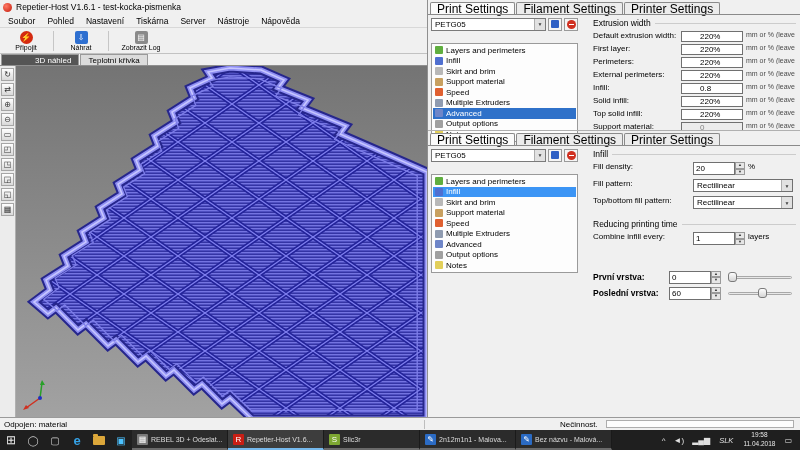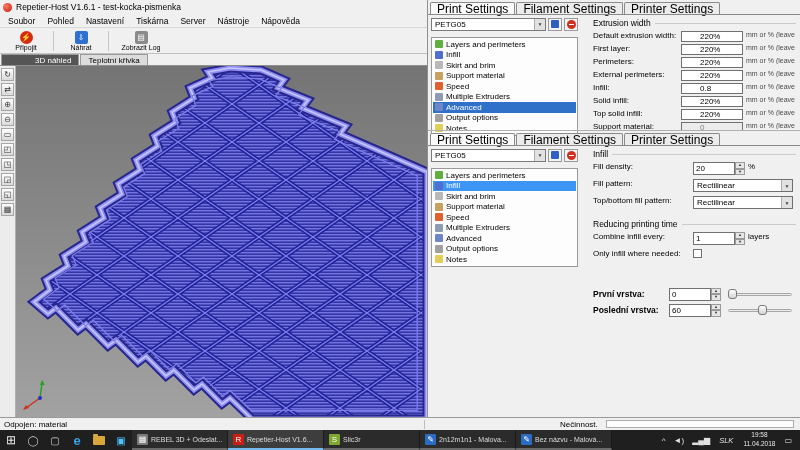--- a/index.html
+++ b/index.html
@@ -41,21 +41,21 @@
   .ptab.active { background:#fbfbfb; }
   .pbody { position:absolute; top:14px; left:0; right:0; bottom:0; border-top:1px solid #8a8a8a; display:flex;gap:7px; }
   .pleft { width:152px; flex:0 0 152px; padding:2px 2px 0 3px; }
   .profile-row { display:flex; gap:2px; align-items:center; height:14px; }
   .combo { flex:1; height:13px; background:#fff; border:1px solid #7a7a7a; display:flex; align-items:center; font-size:8px; padding-left:3px; }
   .combo-arrow { margin-left:auto; width:11px; height:100%; background:#e1e1e1; border-left:1px solid #adadad; display:flex; align-items:center; justify-content:center; font-size:5px; color:#444; }
   .mini-btn { width:14px; height:13px; border:1px solid #9a9a9a; background:#f5f5f5; display:flex; align-items:center; justify-content:center; cursor:pointer; }
   .save-glyph { width:8px; height:8px; background:#2e5fc4; border-radius:1px; }
   .del-glyph { width:9px; height:9px; border-radius:50%; background:#d03020; position:relative; }
   .del-glyph::after { content:""; position:absolute; left:2px; top:4px; width:5px; height:1.5px; background:#fff; }
-  .cat-list { margin-top:6px; background:#fdfdfd; border:1px solid #9a9a9a; height:99px; padding:1px; overflow:hidden; }
+  .cat-list { margin-top:12px; background:#fdfdfd; border:1px solid #9a9a9a; height:99px; padding:1px; overflow:hidden; }
   .cat-item { display:flex; align-items:center; gap:3px; height:10.5px; padding-left:2px; font-size:8px; white-space:nowrap; cursor:pointer; }
   .cat-item.sel1 { background:#2f71c9; color:#fff; }
   .cat-item.sel2 { background:#3c95f5; color:#fff; }
   .cat-ic { width:8px; height:8px; flex:0 0 8px; border-radius:1px; }
   .pright { flex:1; padding:3px 4px 0 6px; overflow:hidden; }
   .ghd { display:flex; align-items:center; gap:4px; font-size:8.5px; margin-bottom:3px; white-space:nowrap; }
   .ghd .ln { flex:1; border-top:1px solid #cccccc; }
   .frow { display:flex; align-items:flex-start; height:12px; margin-bottom:1px; font-size:8px; white-space:nowrap; overflow:hidden; }
   .flabel { flex:0 0 88px; overflow:hidden; }
   .fbox { flex:0 0 62px; height:11px; background:#fff; border:1px solid #707070; font-size:8px; display:flex; align-items:center; padding-left:18px; margin-right:3px; }
@@ -412,24 +412,20 @@
             <div class="spinbox">
               <div class="val">1</div>
               <div class="spn">
                   <span>▲</span>
                   <span>▼</span>
                 </div>
             </div>
             <span>layers</span>
           </div>
 
-          <div class="f2row">
-            <span class="f2label">Only infill where needed:</span>
-            <div class="cb"></div>
-          </div>
 
           <div class="sliders">
             <div class="srow">
               <span class="slabel">První vrstva:</span>
               <div class="spinbox">
                 <div class="val">0</div>
                 <div class="spn">
                     <span>▲</span>
                     <span>▼</span>
                   </div>

